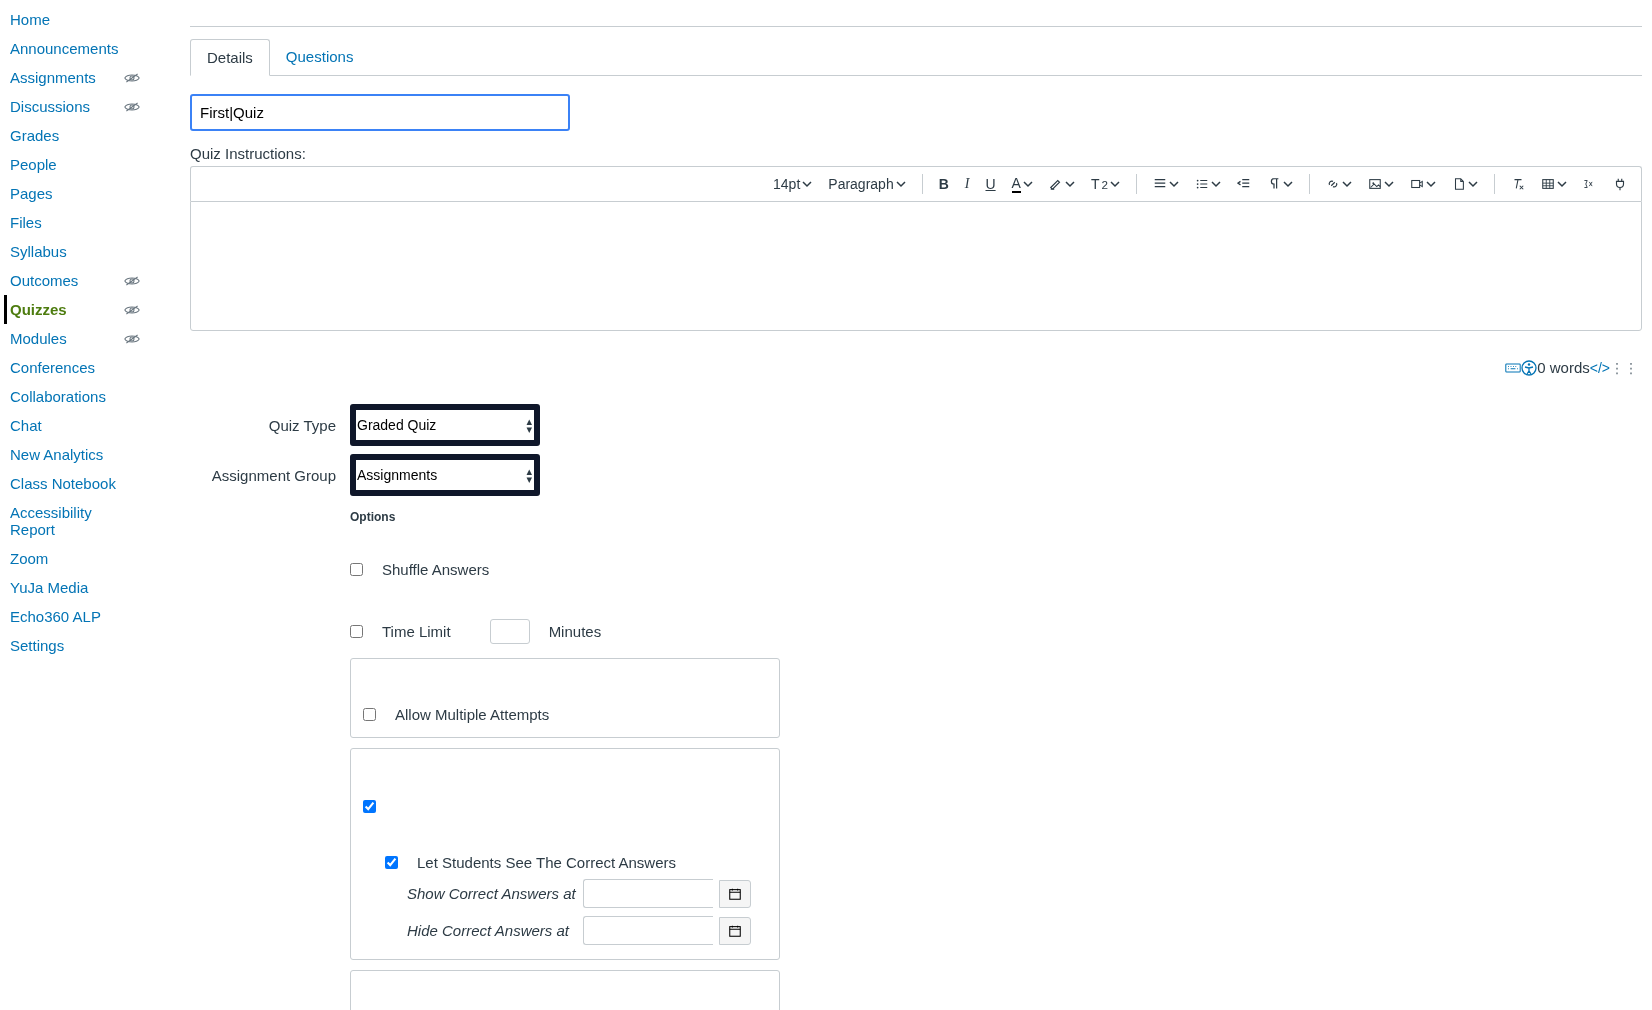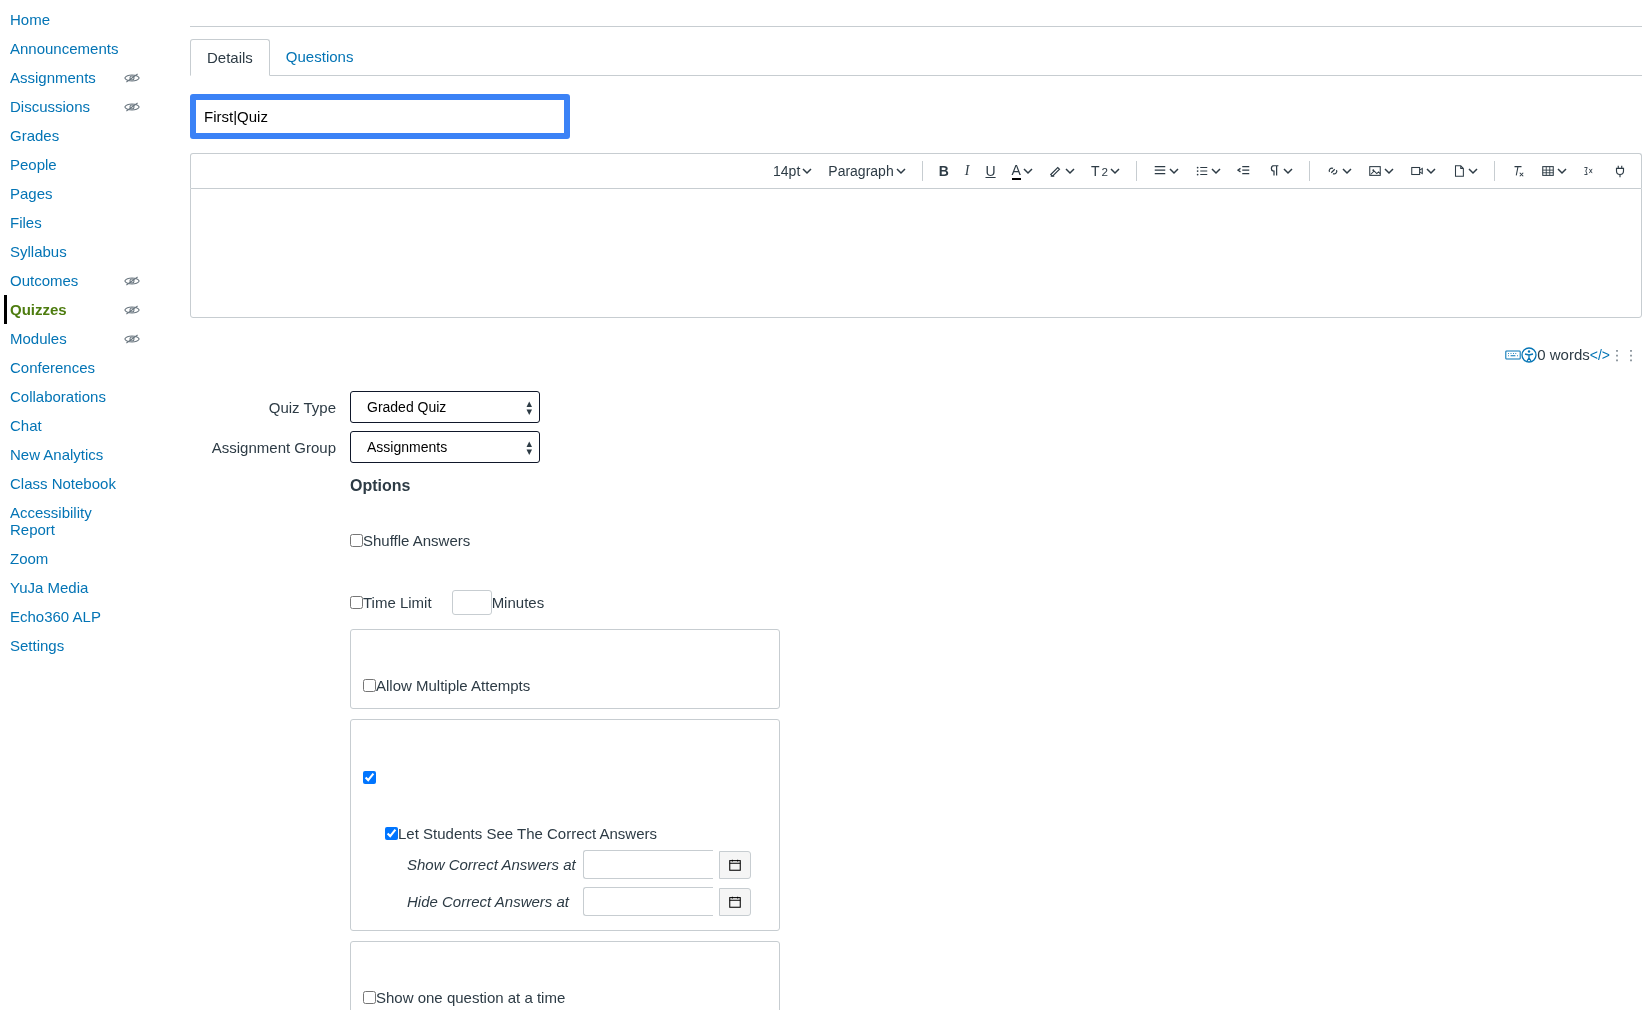--- a/index.html
+++ b/index.html
@@ -14,38 +14,38 @@
   .sidebar .row { display: flex; align-items: center; justify-content: space-between; max-width: 130px; }
   .sidebar .eye-icon { color: #6b7780; margin-left: 6px; }
   .sidebar .eye-icon svg { width: 16px; height: 16px; display:block; }
   .main { flex: 1; padding: 0 10px 20px 20px; min-width: 0; }
   .top-line { display:flex; justify-content: flex-end; align-items: center; color:#73818c; font-size:14px; height:10px; gap:8px; }
   .hr-top { border: none; border-top: 1px solid #c7cdd1; margin: 16px 0 12px 0; }
   .tabs { display: flex; border-bottom: 1px solid #c7cdd1; }
   .tabs .tab { padding: 9px 16px; font-size: 15px; cursor: pointer; }
   .tabs .tab.active { border: 1px solid #c7cdd1; border-bottom: 1px solid #fff; border-radius: 3px 3px 0 0; margin-bottom:-1px; color:#2d3b45; }
   .tabs .tab.inactive { color: #0374b5; }
-  .title-input { margin: 18px 0 14px 0; width: 380px; padding: 8px 8px; font-size: 15px; border: 6px solid #3b82f6; border-radius: 3px; }
+  .title-input { margin: 18px 0 14px 0; width: 380px; padding: 8px 8px; font-size: 15px; border: 2px solid #3b82f6; border-radius: 3px; }
   .section-label { font-size: 15px; margin-bottom: 4px; }
   .rte-toolbar { border: 1px solid #c7cdd1; border-bottom: none; padding: 4px 8px; display: flex; align-items: center; gap: 4px; flex-wrap: wrap; border-radius:3px 3px 0 0;justify-content:flex-end; }
   .rte-toolbar .item { padding: 4px 6px; color: #2d3b45; font-size: 14px; display: inline-flex; align-items: center; gap: 2px; cursor: pointer; white-space:nowrap; }
   .rte-toolbar .divider { width:1px; height:20px; background:#c7cdd1; margin: 0 6px; }
   .caret-svg { width:10px; height:10px; }
   .rte-area { border: 1px solid #c7cdd1; height: 130px; border-radius:0 0 3px 3px; }
   .rte-footer { display:flex; justify-content:flex-end; align-items:center; padding: 8px 4px; color:#2d3b45;margin-top:20px; }
   .rte-footer .icon { color:#0374b5; cursor:pointer; display:inline-flex; }
   .rte-footer .words { font-size: 15px; }
   .form-row { display:flex; align-items:center; margin: 8px 0; }
   .form-row .lbl { width: 160px; text-align:right; padding-right: 14px; font-size: 15px; }
-  .form-row select { width: 190px; padding: 7px 26px 7px 16px; font-size: 14px; border:1px solid #0f172a; border-radius:3px; background:#fff; appearance:none; position:relative; }
+  .form-row select { width: 190px; padding: 7px 26px 7px 1px; font-size: 14px; border:6px solid #0f172a; border-radius:3px; background:#fff; appearance:none; position:relative; }
   .select-wrap { position:relative; display:inline-block; }
   .select-wrap .arrows { position:absolute; right:8px; top:50%; transform:translateY(-50%); pointer-events:none; font-size:11px; line-height:8px; color:#2d3b45; }
   .options-col { margin-left: 160px; max-width: 430px; }
-  .options-heading { font-weight:600; font-size:16px; margin: 14px 0 8px 0; }
-  .opt-line { display:flex; align-items:center; gap:0; padding: 4px 0; font-size:15px;margin-top:33px; }
+  .options-heading { font-weight:600; font-size:12px; margin: 14px 0 8px 0; }
+  .opt-line { display:flex; align-items:center; gap:19px; padding: 4px 0; font-size:15px;margin-top:33px; }
   .opt-line input[type=checkbox] { width:13px; height:13px; }
   .opt-line input[type=text] { width: 40px; padding: 4px; border:1px solid #c7cdd1; border-radius:3px; }
   .boxed { border:1px solid #c7cdd1; border-radius:3px; padding:10px 12px; margin: 10px 0; }
   .sub-indent { margin-left: 22px; }
   .date-row { display:flex; align-items:center; gap: 6px; padding: 4px 0; }
   .date-row .dlbl { width: 170px; text-align:left; font-size:15px;font-style:italic; }
   .date-row input[type=text] { width: 130px; padding: 6px; border:1px solid #c7cdd1; border-radius:3px 0 0 3px; border-right:none; }
   .date-row .cal-btn { border:1px solid #c7cdd1; background:#f5f5f5; padding:6px 8px; border-radius:0 3px 3px 0; cursor:pointer; display:inline-flex; }
   .ico { width:16px; height:16px; display:block; }
   .ico-sm { width:14px; height:14px; display:block; }
@@ -209,20 +209,21 @@
     <div class="top-line"></div>
     <hr class="hr-top">
 
     <div class="tabs">
       <div class="tab active">Details</div>
       <div class="tab inactive">Questions</div>
     </div>
 
     <input type="text" class="title-input" value="First|Quiz" style="">
 
+    <div class="section-label">Quiz Instructions:</div>
 
     <div class="rte-toolbar">
       <span class="item">
           <span>14pt</span>
           <svg class="caret-svg" viewBox="0 0 10 10">
             <path d="M1 3 L5 7 L9 3" fill="none" stroke="currentColor" stroke-width="1.5"></path>
           </svg>
         </span>
       <span class="item">
           <span>Paragraph</span>

